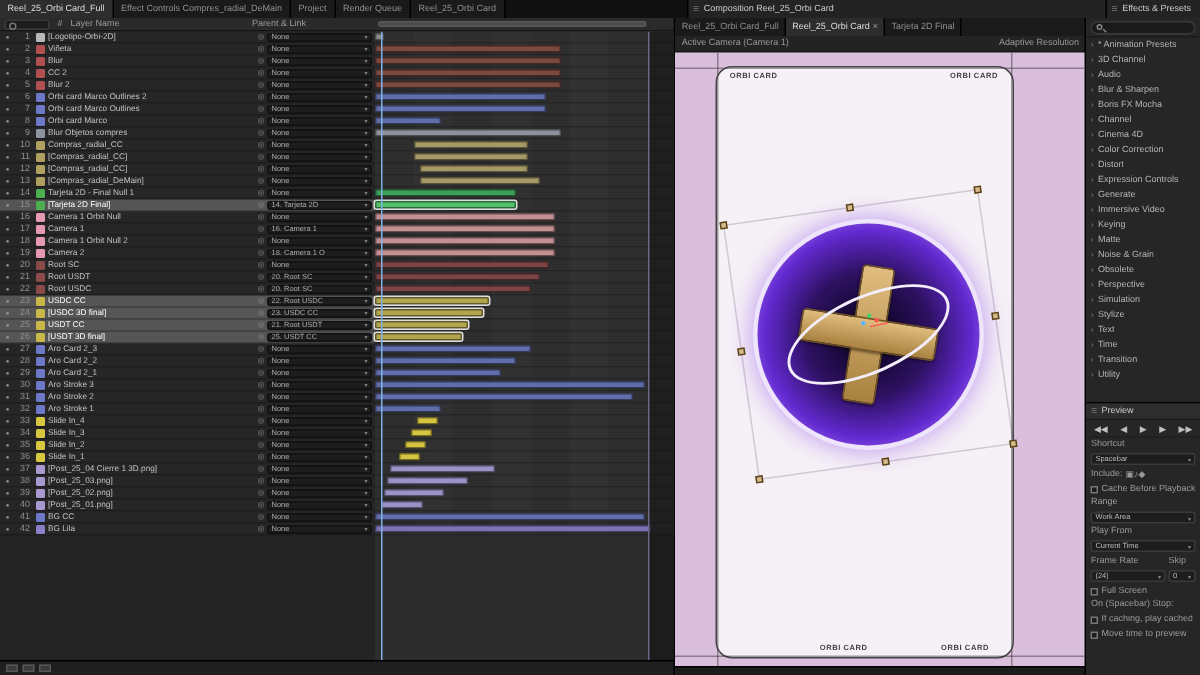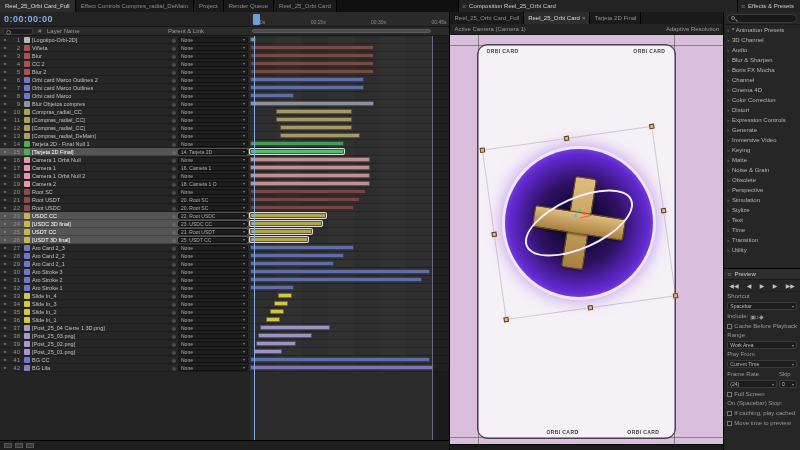--- a/index.html
+++ b/index.html
@@ -129,30 +129,20 @@
   </div>
   <div class="sec sec-fx">
     <span class="menu-ic">≡</span>
     <span class="hdr-title">Effects &amp; Presets</span>
   </div>
 </div>
 
 <div class="main">
 
   <div class="tl">
-    <div class="tl-head">
-      <div class="tc">0:00:00:00</div>
-      <div class="ruler" id="ruler">
-        <span class="cti-top"></span>
-      <span class="tick">0:00s</span>
-          <span class="tick">00:15s</span>
-          <span class="tick">00:30s</span>
-          <span class="tick">00:45s</span>
-        </div>
-    </div>
     <div class="tl-cols">
       <div class="colsL">
         <span class="srch"></span>
         <span class="col-num">#</span>
         <span class="col-name">Layer Name</span>
         <span class="col-parent">Parent &amp; Link</span>
       </div>
       <div class="workarea">
           <div class="wa"></div>
         </div>

